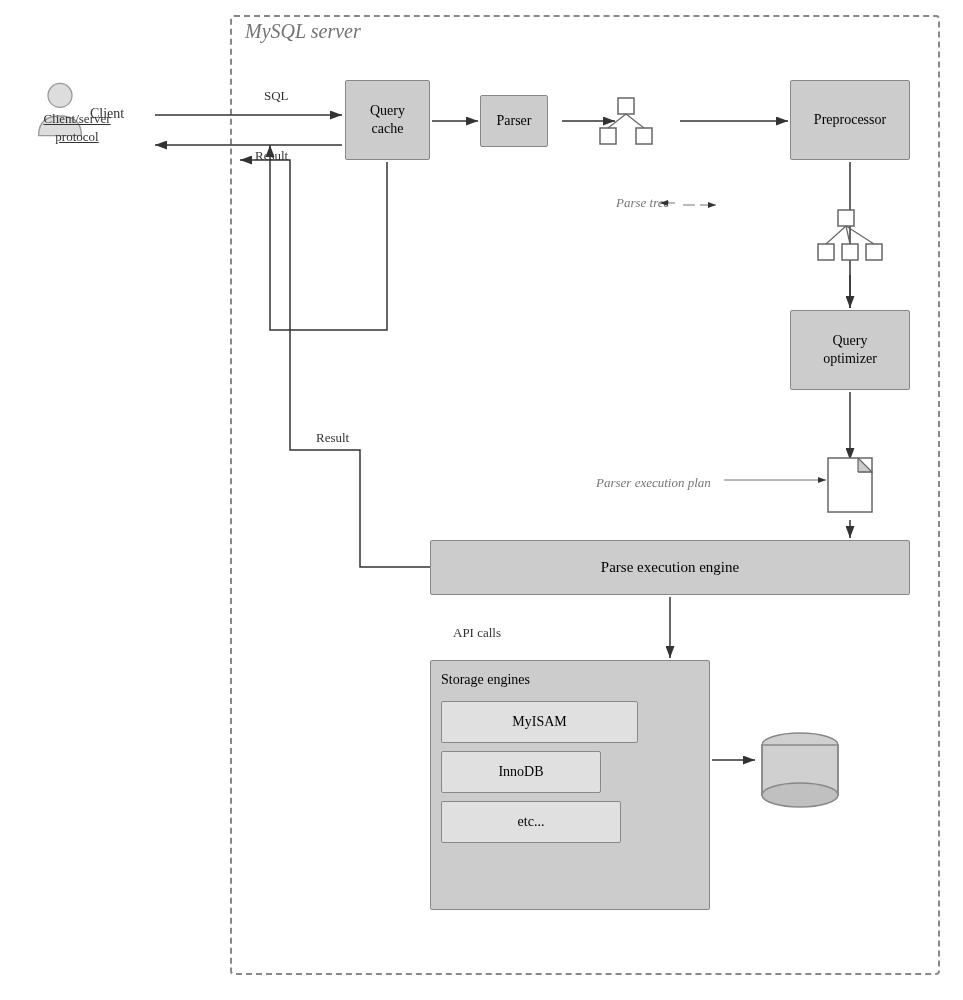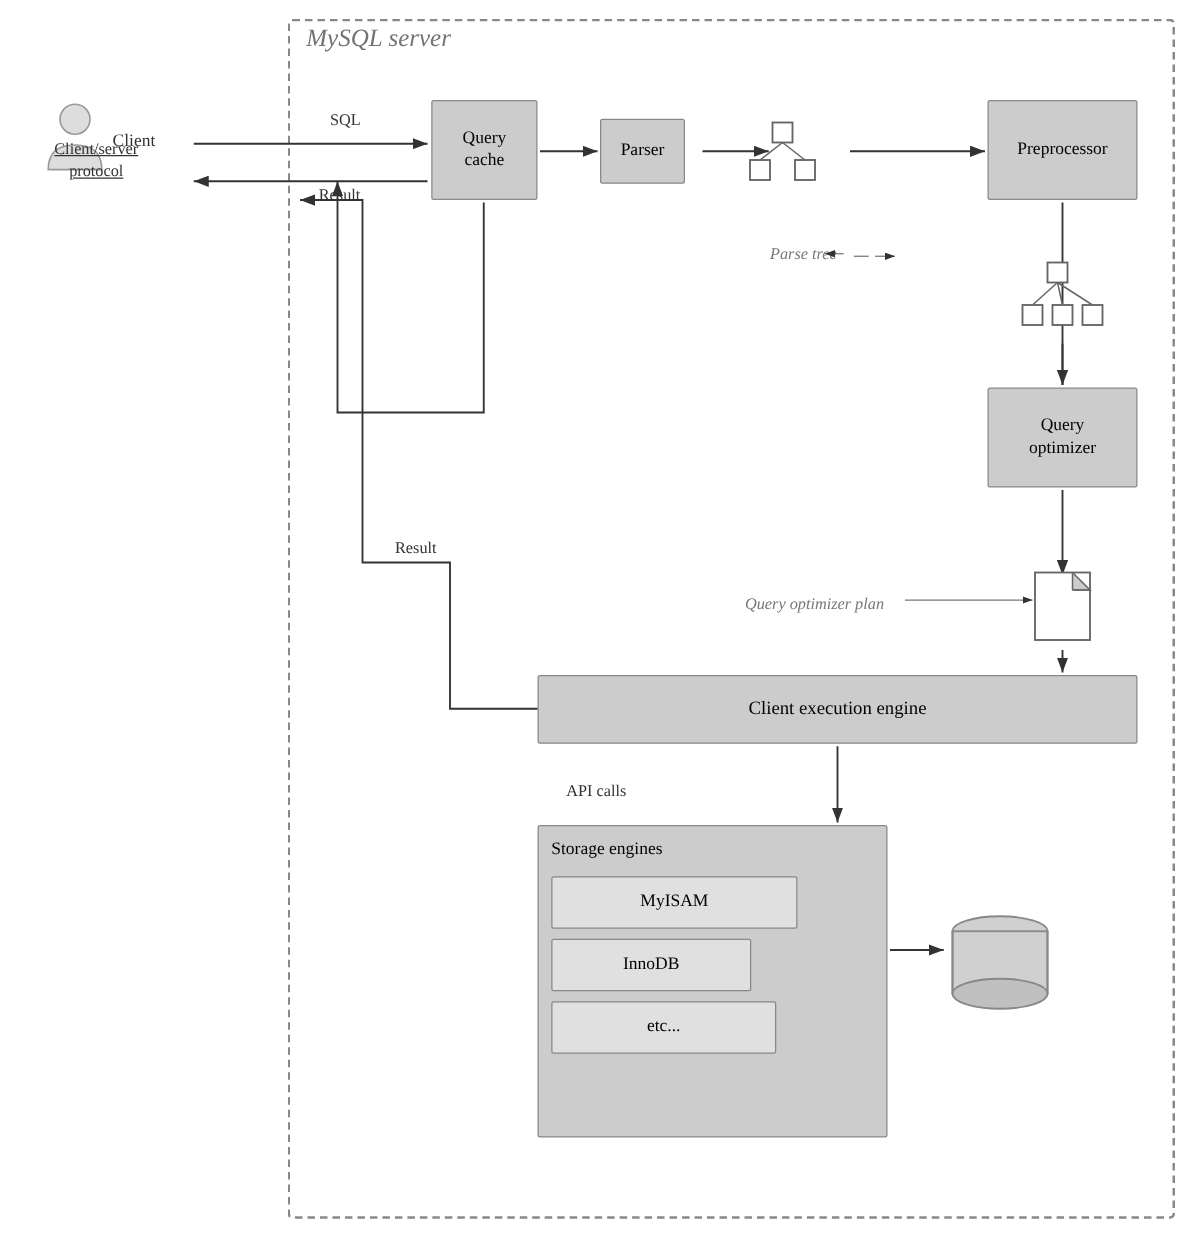--- a/index.html
+++ b/index.html
@@ -120,21 +120,21 @@
   <div class="box" style="left:790px; top:80px; width:120px; height:80px;">
     <span>Preprocessor</span>
   </div>
 
   <div class="box" style="left:790px; top:310px; width:120px; height:80px;">
     <span style="white-space:pre-line;">Query
 optimizer</span>
   </div>
 
   <div class="box" style="left:430px; top:540px; width:480px; height:55px; font-size:15px;">
-    <span>Client execution engine</span>
+    <span>Parse execution engine</span>
   </div>
 
   <div class="box" style="left:430px; top:660px; width:280px; height:250px; flex-direction:column; align-items:flex-start; padding:10px; font-size:14px; justify-content:flex-start;">
     <span style="margin-bottom:12px; font-size:14px; align-self:flex-start;">Storage engines</span>
 
     <div class="box" style="position:relative; left:0; top:0; width:197px; height:42px; margin-bottom:8px; background:#e0e0e0;">
       <span>MyISAM</span>
     </div>
 
     <div class="box" style="position:relative; left:0; top:0; width:160px; height:42px; margin-bottom:8px; background:#e0e0e0;">
@@ -149,21 +149,21 @@
   <span style="position:absolute; left:780px; top:755px; font-size:14px; color:#333;">Data</span>
 
   <span style="position:absolute; left:264px; top:88px; font-size:13px; color:#333;">SQL</span>
 
   <span style="position:absolute; left:255px; top:148px; font-size:13px; color:#333;">Result</span>
 
   <span style="position:absolute; left:316px; top:430px; font-size:13px; color:#333;">Result</span>
 
   <span style="position:absolute; left:616px; top:195px; font-size:13px; color:#777; font-style:italic;">Parse tree</span>
 
-  <span style="position:absolute; left:596px; top:475px; font-size:13px; color:#777; font-style:italic;">Query optimizer plan</span>
+  <span style="position:absolute; left:596px; top:475px; font-size:13px; color:#777; font-style:italic;">Parser execution plan</span>
 
   <span style="position:absolute; left:453px; top:625px; font-size:13px; color:#333;">API calls</span>
 
   <svg class="arrows-svg" viewBox="0 0 963 1000">
     <defs>
       <marker id="arrowhead" markerWidth="8" markerHeight="6" refX="8" refY="3" orient="auto">
         <polygon points="0 0, 8 3, 0 6" fill="#333"></polygon>
       </marker>
       <marker id="arrowhead-white" markerWidth="8" markerHeight="6" refX="8" refY="3" orient="auto">
         <polygon points="0 0, 8 3, 0 6" fill="#333"></polygon>

